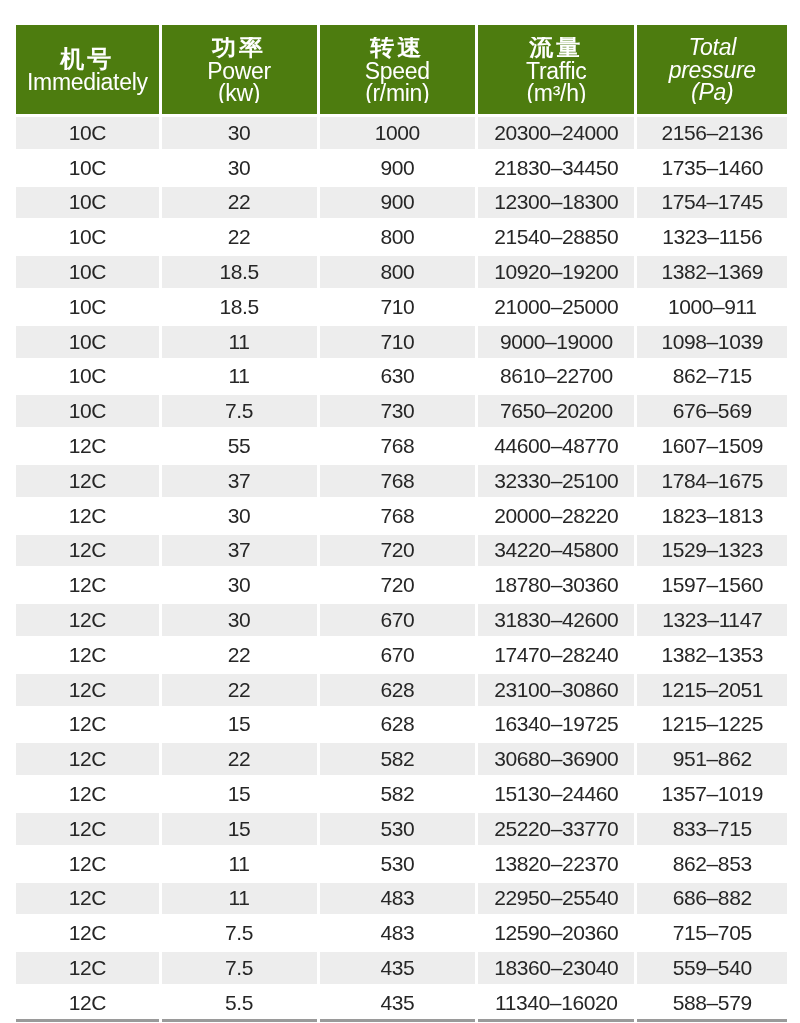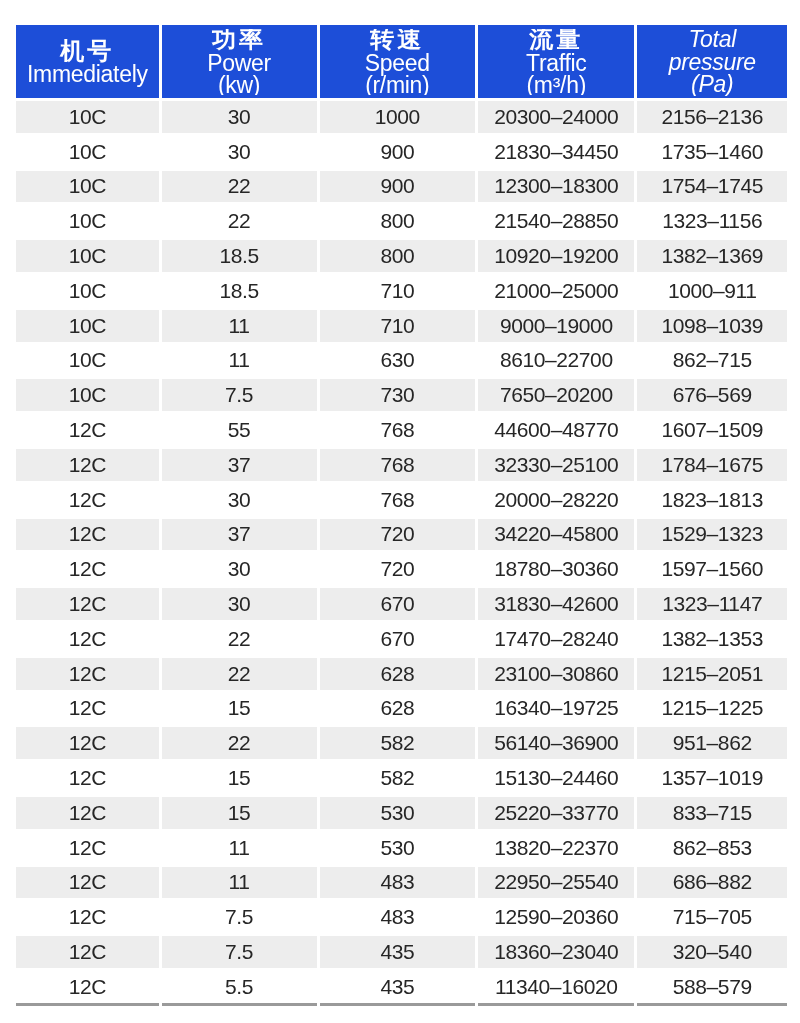--- a/index.html
+++ b/index.html
@@ -20,24 +20,24 @@
   table.spec-table {
     position: absolute;
     left: 13px;
     top: 22px;
     width: 777px;
     border-collapse: separate;
     border-spacing: 3px;
     table-layout: fixed;
   }
   th {
-    background: #1d4ed8;
+    background: #4d7c0f;
     color: #ffffff;
     font-weight: normal;
-    padding: 2px;
+    padding: 10px;
     vertical-align: middle;
   }
   .hwrap {
     height: 66px;
     overflow: hidden;
     display: flex;
     flex-direction: column;
     justify-content: center;
     align-items: center;
     line-height: 1;
@@ -256,21 +256,21 @@
     <td>12C</td>
     <td>15</td>
     <td>628</td>
     <td>16340–19725</td>
     <td>1215–1225</td>
   </tr>
         <tr>
     <td>12C</td>
     <td>22</td>
     <td>582</td>
-    <td>56140–36900</td>
+    <td>30680–36900</td>
     <td>951–862</td>
   </tr>
         <tr>
     <td>12C</td>
     <td>15</td>
     <td>582</td>
     <td>15130–24460</td>
     <td>1357–1019</td>
   </tr>
         <tr>
@@ -299,21 +299,21 @@
     <td>7.5</td>
     <td>483</td>
     <td>12590–20360</td>
     <td>715–705</td>
   </tr>
         <tr>
     <td>12C</td>
     <td>7.5</td>
     <td>435</td>
     <td>18360–23040</td>
-    <td>320–540</td>
+    <td>559–540</td>
   </tr>
         <tr>
     <td>12C</td>
     <td>5.5</td>
     <td>435</td>
     <td>11340–16020</td>
     <td>588–579</td>
   </tr>
       </tbody>
   </table>

